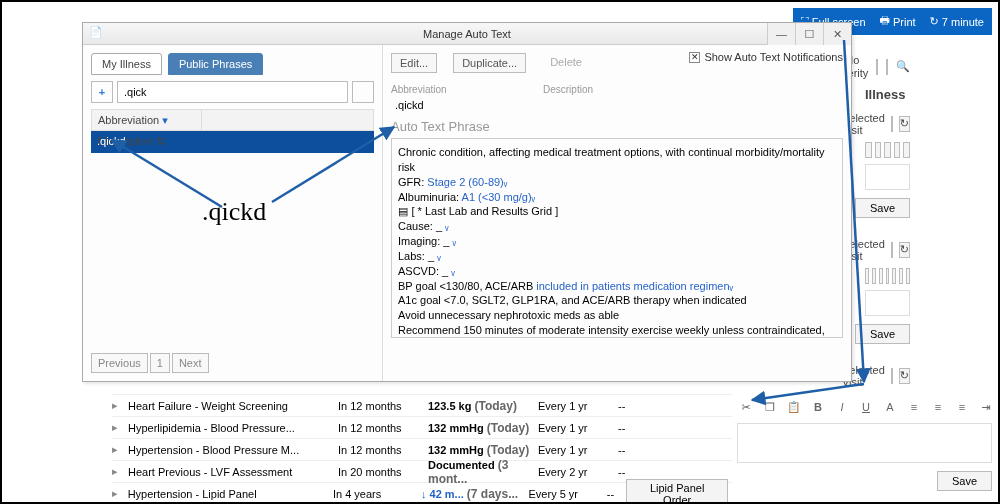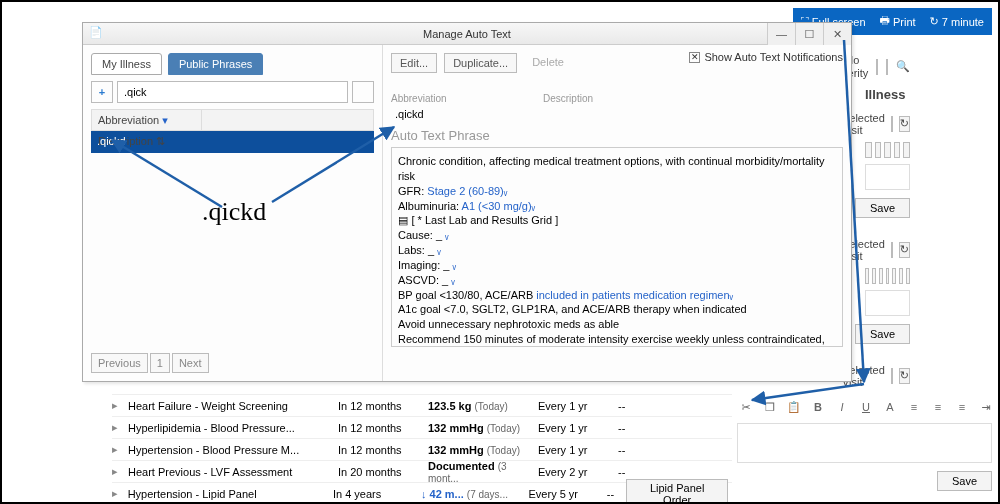--- a/index.html
+++ b/index.html
@@ -39,21 +39,21 @@
 .row-sel div { padding: 4px 6px; }
 .row-sel .c1 { width: 110px; }
 .row-sel .c2 { flex: 1; }
 
 .paging { position: absolute; bottom: 8px; left: 8px; display: flex; gap: 2px; }
 .paging div { border: 1px solid #bbb; padding: 3px 6px; color: #888; background: #f8f8f8; }
 
 .notif { position: absolute; right: 8px; top: 28px; display: flex; align-items: center; gap: 4px; color: #333; font-size: 10px; }
 
 .btn { border: 1px solid #bbb; padding: 3px 8px; background: #f7f7f7; color: #555; }
-.btn-row { display: flex; gap: 7px; margin-bottom: 20px; }
+.btn-row { display: flex; gap: 16px; margin-bottom: 11px; }
 
 .field-row { display: flex; gap: 12px; margin-bottom: 6px; }
 .field { display: flex; flex-direction: column; gap: 2px; }
 .field label { color: #999; font-size: 10px; }
 .field-val { min-width: 140px; padding: 2px 4px; }
 
 .phrase-label { color: #999; font-size: 13px; margin: 6px 0 4px; }
 .phrase-box { border: 1px solid #ccc; padding: 6px; height: 200px; overflow: auto; font-size: 10.5px; line-height: 1.35; }
 .phrase-box a, .link { color: #2563c9; }
 .caret { color: #2563c9; }
@@ -69,21 +69,21 @@
 .mini-row { display: flex; gap: 3px; margin: 6px 0; }
 .outline-box { border: 1px solid #ddd; height: 26px; margin: 6px 0; }
 .save-btn { border: 1px solid #bbb; background: #f4f4f4; padding: 3px 14px; float: right; margin: 2px 0 10px; }
 
 .grid { position: absolute; left: 30px; top: 372px; width: 620px; }
 .grid-row { display: flex; height: 22px; align-items: center; border-top: 1px solid #eee; }
 .grid-row .exp { width: 16px; color: #888; }
 .grid-row .g1 { width: 210px; }
 .grid-row .g2 { width: 90px; }
 .grid-row .g3 { width: 110px; font-weight: bold; }
-.grid-row .g3 .sub { font-weight: normal; color: #666; font-size: 10px; }
+.grid-row .g3 .sub { font-weight: bold; color: #666; font-size: 12px; }
 .grid-row .g4 { width: 80px; }
 .grid-row .g5 { width: 20px; }
 .lipid-btn { border: 1px solid #bbb; padding: 2px 8px; background: #f4f4f4; margin-left: auto; margin-right: 4px; }
 
 .rte-bar { position: absolute; left: 655px; top: 375px; display: flex; gap: 6px; align-items: center; color: #666; }
 .rte-bar .b { width: 18px; height: 18px; border: 1px solid transparent; text-align: center; line-height: 18px; }
 .rte-bar .b.bold { font-weight: bold; }
 .rte-bar .b.i { font-style: italic; }
 .rte-bar .b.u { text-decoration: underline; }
 </style>
@@ -268,22 +268,22 @@
               <div class="field-val"></div>
             </div>
           </div>
           <div class="phrase-label">Auto Text Phrase</div>
           <div class="phrase-box">
             <div>Chronic condition, affecting medical treatment options, with continual morbidity/mortality risk</div>
             <div><span>GFR: </span><span class="link">Stage 2 (60-89)</span><span class="caret">ᵥ</span></div>
             <div><span>Albuminuria: </span><span class="link">A1 (&lt;30 mg/g)</span><span class="caret">ᵥ</span></div>
             <div>▤ <span>[ * Last Lab and Results Grid ]</span></div>
             <div><span>Cause: _</span> <span class="caret">ᵥ</span></div>
+            <div><span>Imaging: _</span> <span class="caret">ᵥ</span></div>
             <div><span>Labs: _</span> <span class="caret">ᵥ</span></div>
-            <div><span>Imaging: _</span> <span class="caret">ᵥ</span></div>
             <div><span>ASCVD: _</span> <span class="caret">ᵥ</span></div>
             <div><span>BP goal &lt;130/80, ACE/ARB </span><span class="link">included in patients medication regimen</span><span class="caret">ᵥ</span></div>
             <div>A1c goal &lt;7.0, SGLT2, GLP1RA, and ACE/ARB therapy when indicated</div>
             <div>Avoid unnecessary nephrotoxic meds as able</div>
             <div>Recommend 150 minutes of moderate intensity exercise weekly unless contraindicated, increasing as tolerated</div>
 
           </div>
         </div>
       </div>
     </div>

